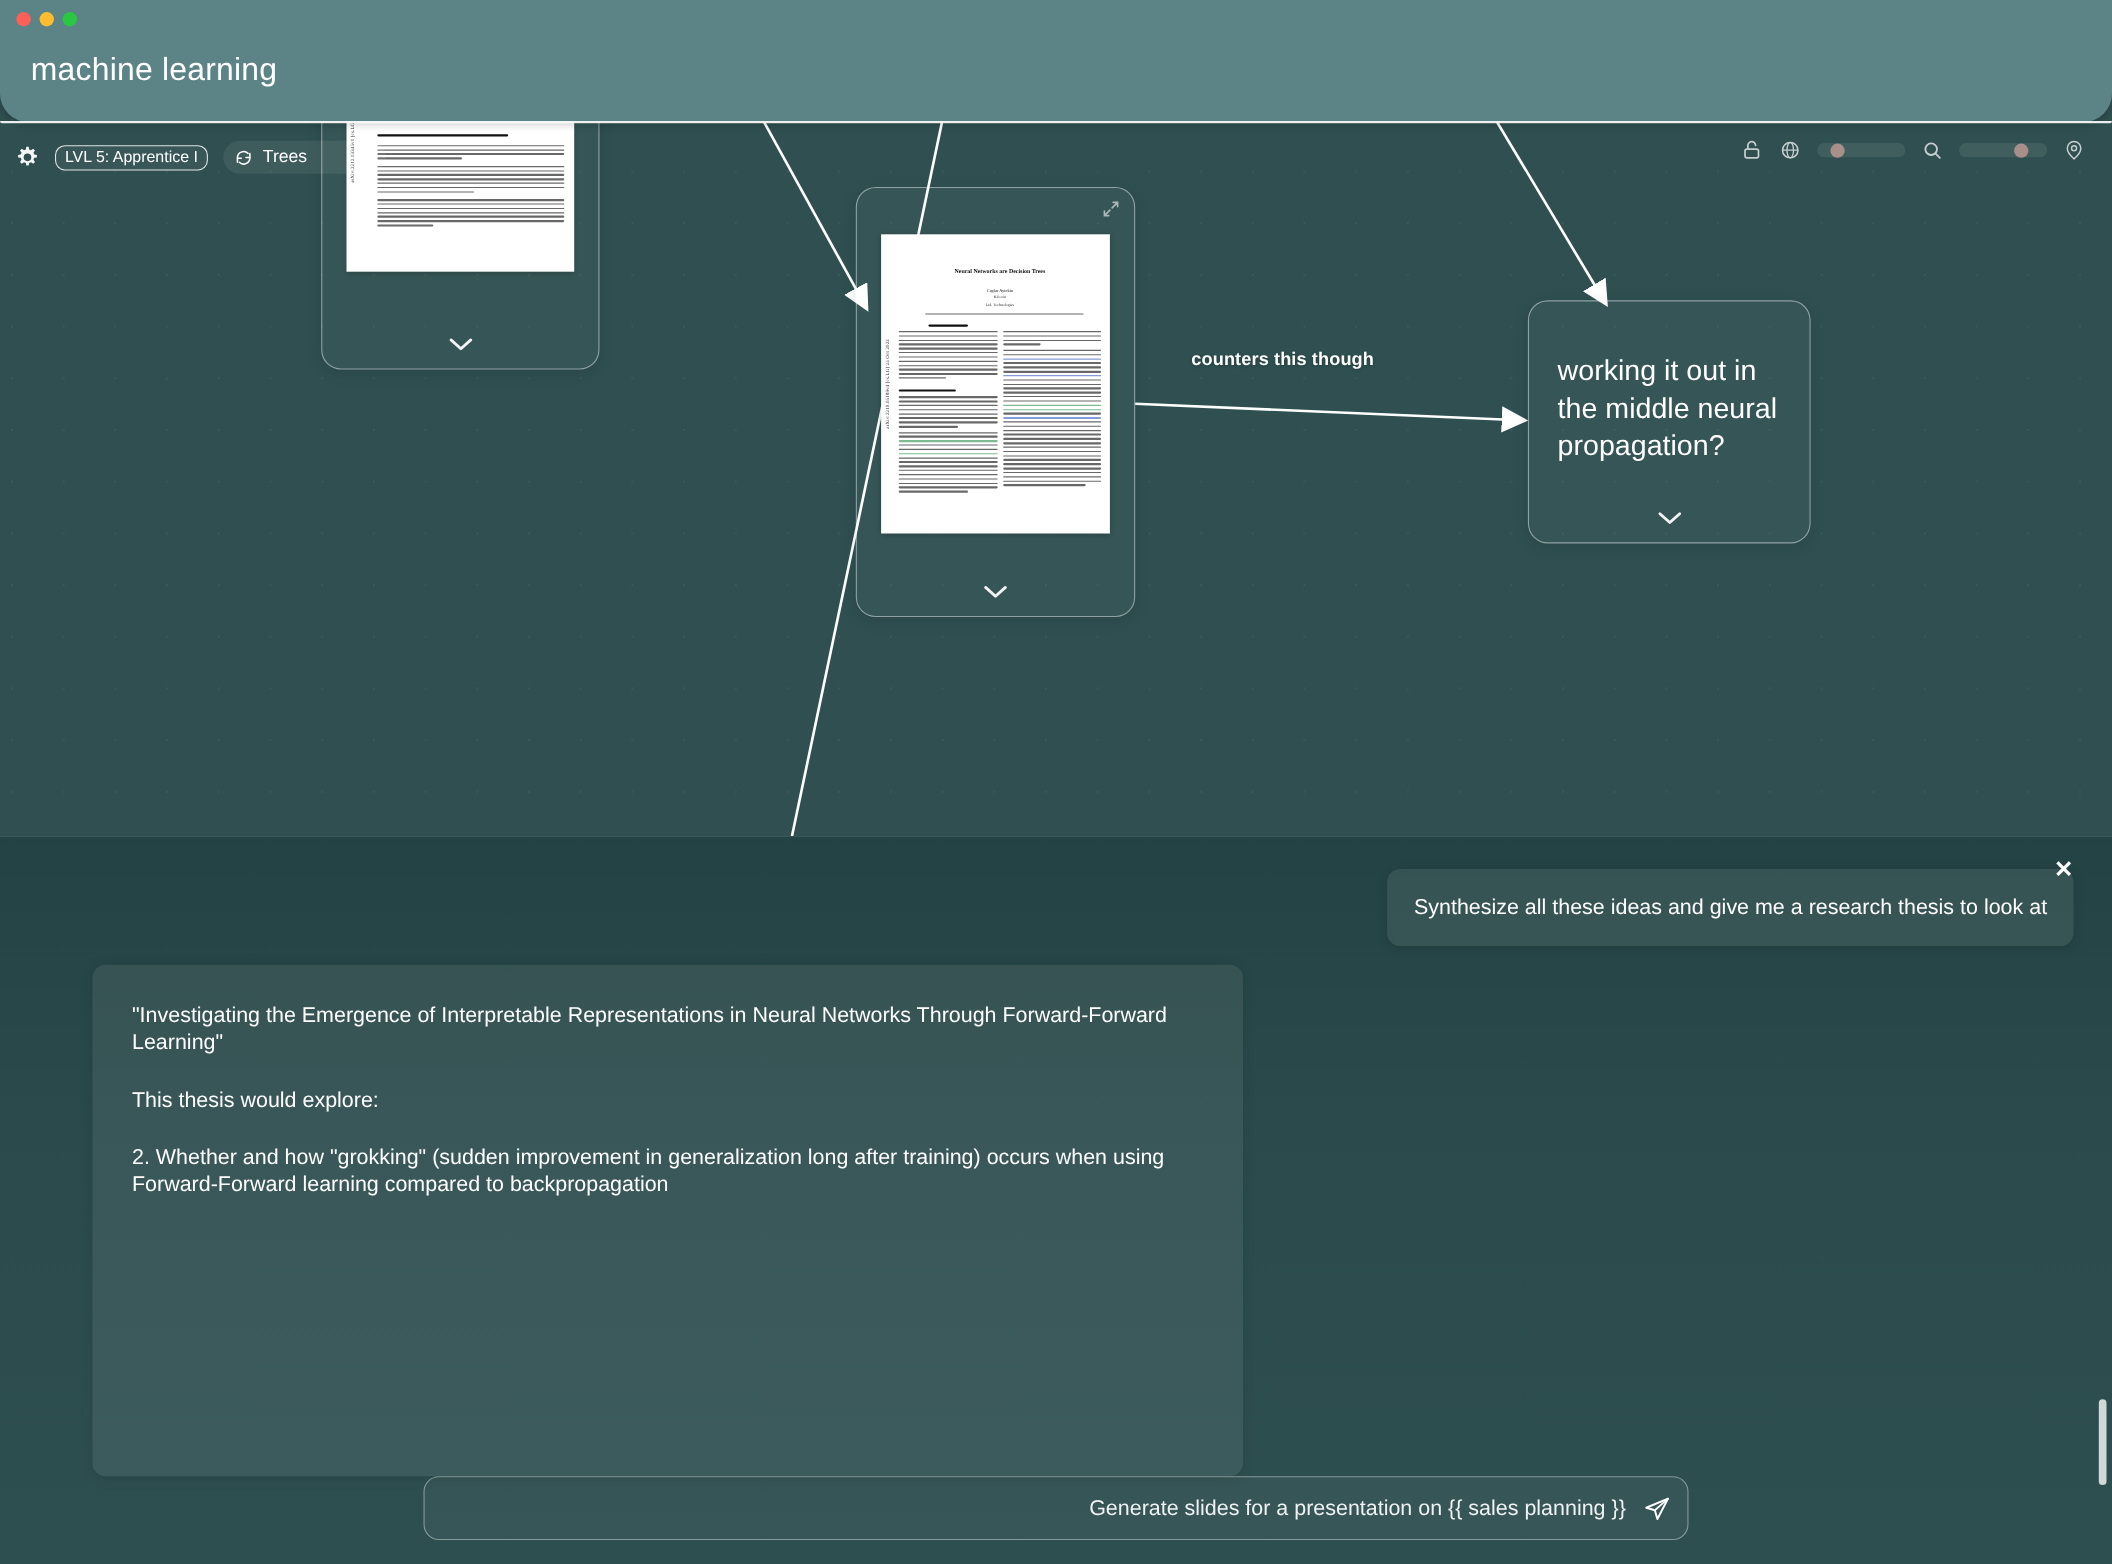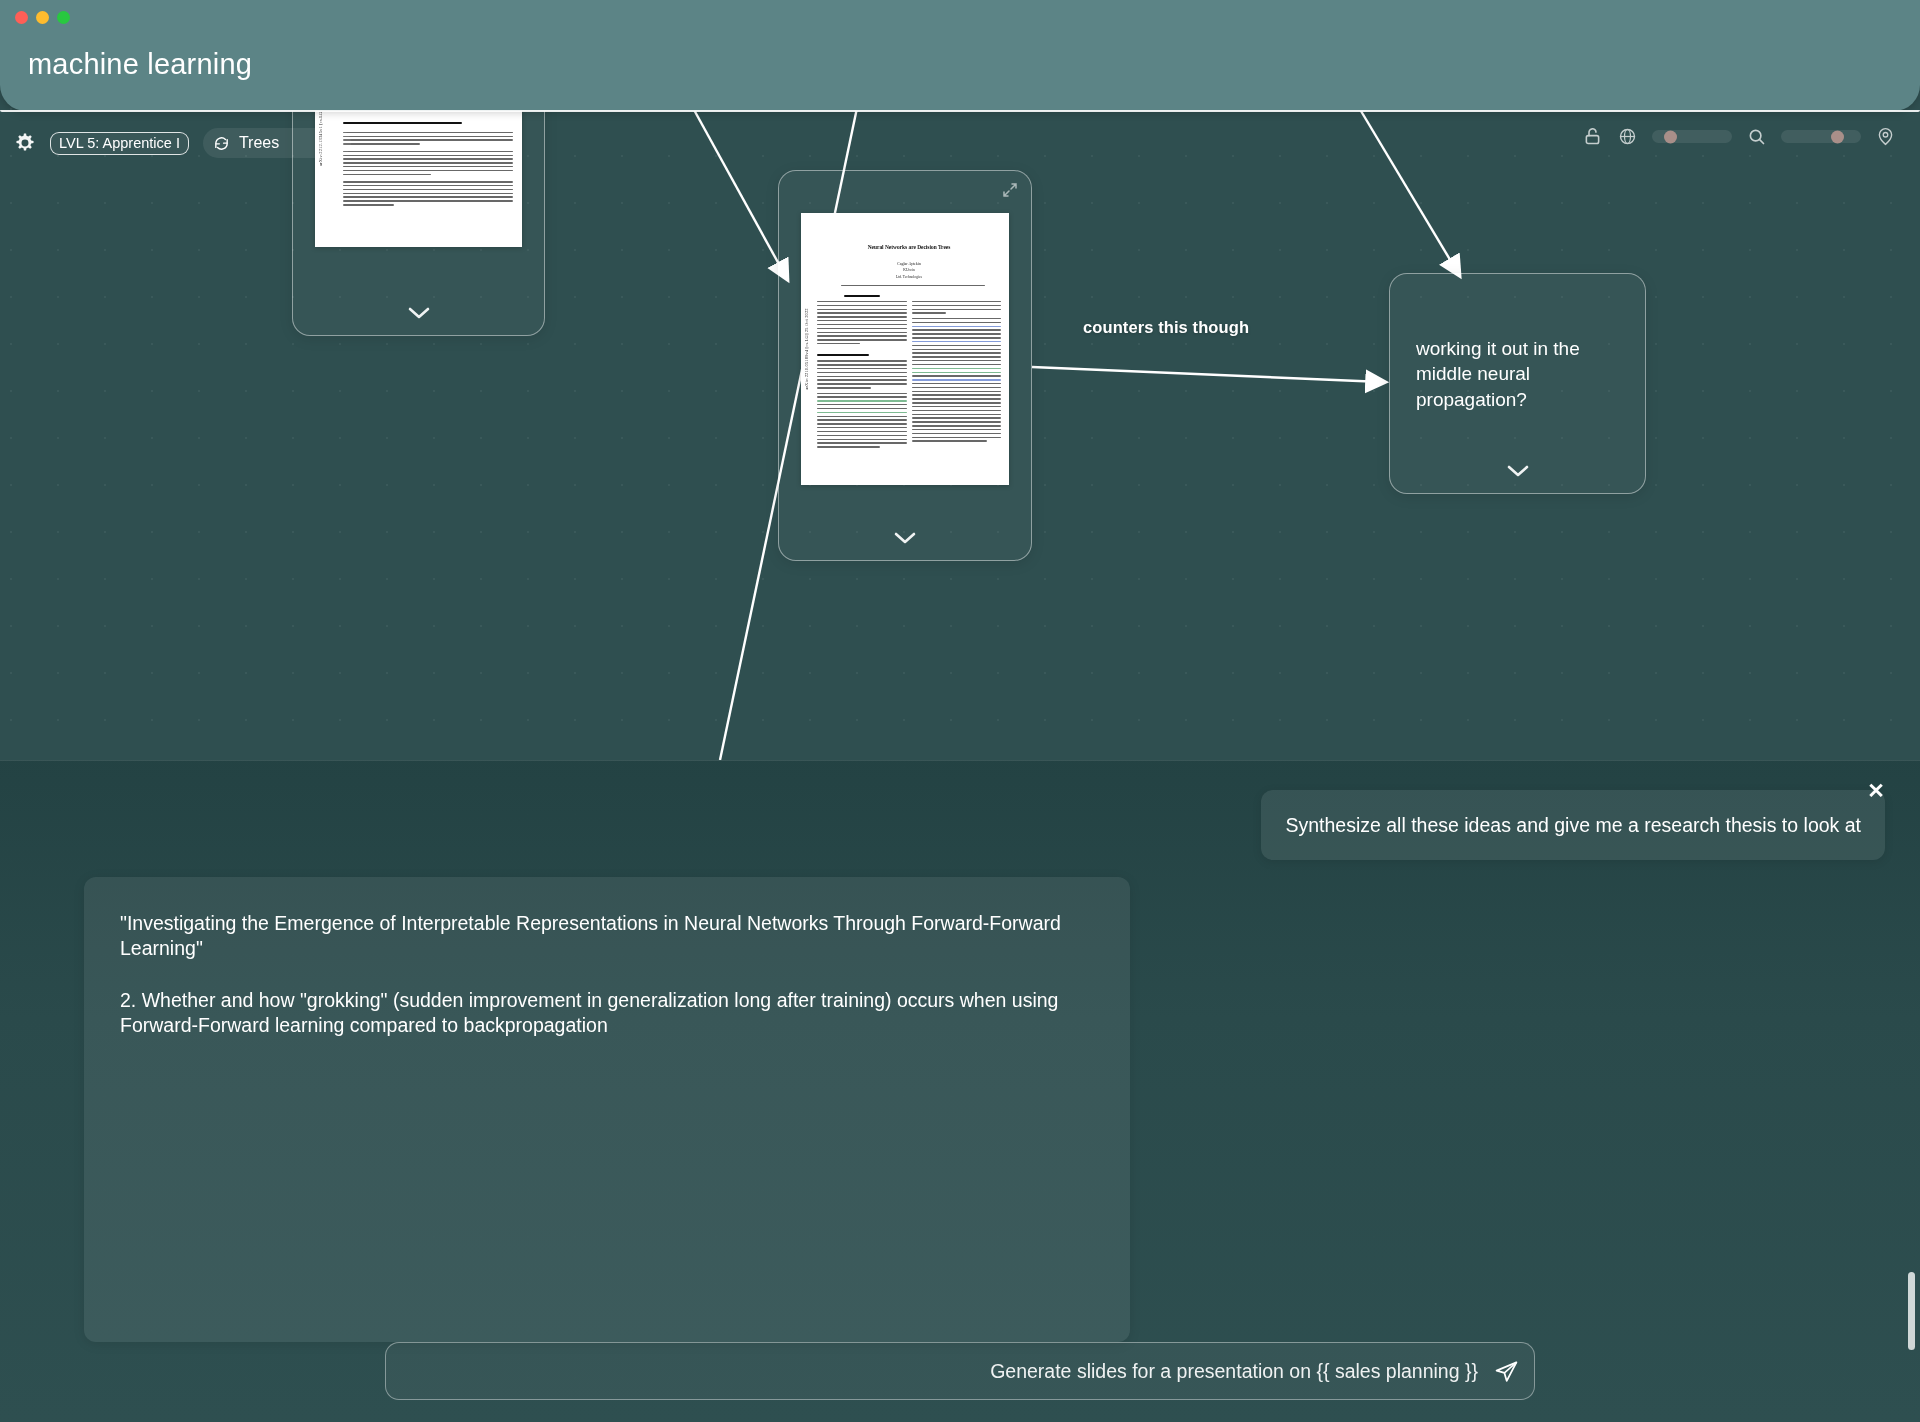--- a/index.html
+++ b/index.html
@@ -263,23 +263,23 @@
     letter-spacing: .1px;
     z-index: 14;
     text-shadow: 0 1px 3px rgba(0,0,0,0.22);
   }
 
   
   .node-text {
     position: absolute;
     left: 26px;
     right: 22px;
-    top: 62px;
-    color: #ffffff;
-    font-size: 19px;
+    top: 45px;
+    color: #ffffff;
+    font-size: 26px;
     line-height: 1.33;
     font-weight: 400;
   }
 
   
   #chat {
     position: absolute;
     left: 0;
     top: 760px;
     width: 1920px;
@@ -617,20 +617,21 @@
   </div>
 
   <div id="chat"></div>
 
   <div id="chat-close">✕</div>
 
   <div class="user-msg">Synthesize all these ideas and give me a research thesis to look at</div>
 
   <div class="assistant-msg">
     <p>"Investigating the Emergence of Interpretable Representations in Neural Networks Through Forward-Forward Learning"</p>
+    <p>This thesis would explore:</p>
     <p>2. Whether and how "grokking" (sudden improvement in generalization long after training) occurs when using Forward-Forward learning compared to backpropagation</p>
   </div>
 
   <div id="chat-scrollbar"></div>
 
   <div id="composer">
     <div class="cinput">Generate slides for a presentation on {{ sales planning }}</div>
     <div class="send">
       <svg viewBox="0 0 24 24">
         <path d="M21.5,3.2 L2.5,11.2 L10,13.4 L12.2,21 Z" stroke="#ffffff" stroke-width="1.7" fill="none" stroke-linejoin="round"></path>

